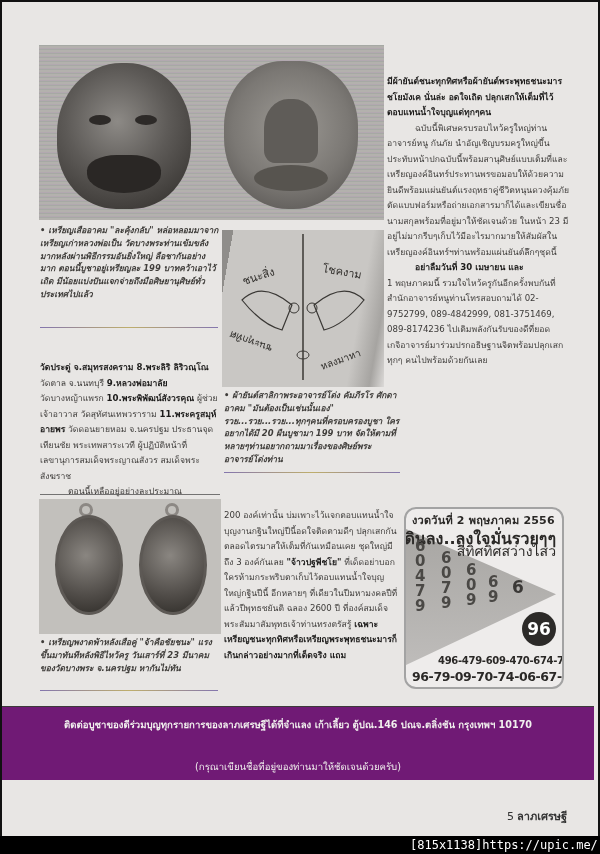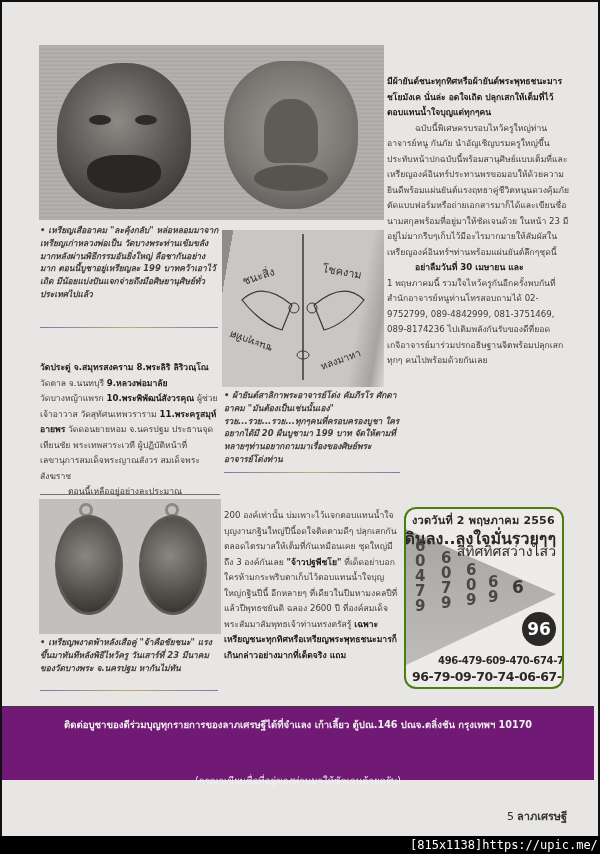--- a/index.html
+++ b/index.html
@@ -62,21 +62,21 @@
   .col-left-top { left: 38px; top: 222px; width: 180px; }
   .col-left-mid { left: 38px; top: 330px; width: 180px; }
   .col-right { left: 385px; top: 44px; width: 185px; }
   .col-mid-cap { left: 222px; top: 387px; width: 176px; }
   .col-mid { left: 222px; top: 478px; width: 176px; }
   .col-left-cap { left: 38px; top: 634px; width: 180px; }
 
   
   .lotto {
     left: 402px; top: 505px; width: 160px; height: 182px;
-    border: 2px solid #4d7c0f; border-radius: 12px; background: #eeeceb; overflow: hidden;
+    border: 2px solid #a3a3a3; border-radius: 12px; background: #eeeceb; overflow: hidden;
   }
   .lotto-title { position: absolute; left: 6px; top: 2px; font-weight: bold; font-size: 11px; color: #2a2826; letter-spacing: .2px; white-space: nowrap; }
   .lotto-tri {
     position: absolute; left: 0; top: 20px; width: 150px; height: 136px;
     background: linear-gradient(180deg, #a8a6a3, #bebcba);
     clip-path: polygon(0 0, 100% 48%, 0 100%);
   }
   .lotto-slogan { position: absolute; right: 6px; top: 17px; font-weight: bold; font-size: 16px; color: #2a2826; white-space: nowrap; }
   .lotto-sub { position: absolute; right: 6px; top: 31px; font-weight: normal; font-size: 14px; color: #2a2826; white-space: nowrap; }
   .digit-col { position: absolute; display: flex; flex-direction: column; font-weight: bold; font-size: 15px; line-height: 15px; color: #4a4845; }
@@ -200,21 +200,21 @@
       <span>6</span>
     </div>
 
     <div class="lotto-circle">96</div>
     <div class="lotto-three">496-479-609-470-674-706</div>
     <div class="lotto-two">96-79-09-70-74-06-67-49</div>
   </div>
 
   <div class="abs banner">
     <div class="banner-line" style="top:10px;">ติดต่อบูชาของดีร่วมบุญทุกรายการของลาภเศรษฐีได้ที่จำแลง เก้าเลี้ยว ตู้ปณ.146 ปณจ.ตลิ่งชัน กรุงเทพฯ 10170</div>
-    <div class="banner-line" style="top:52px; font-weight:normal;margin-top:14px;">(กรุณาเขียนชื่อที่อยู่ของท่านมาให้ชัดเจนด้วยครับ)</div>
+    <div class="banner-line" style="top:52px; font-weight:normal;">(กรุณาเขียนชื่อที่อยู่ของท่านมาให้ชัดเจนด้วยครับ)</div>
   </div>
 
   <div class="abs pageno">
     <span class="num">5</span><span>ลาภเศรษฐี</span>
   </div>
 </div>
 
 <div class="watermark">[815x1138]https://upic.me/</div>
 
 </body></html>

